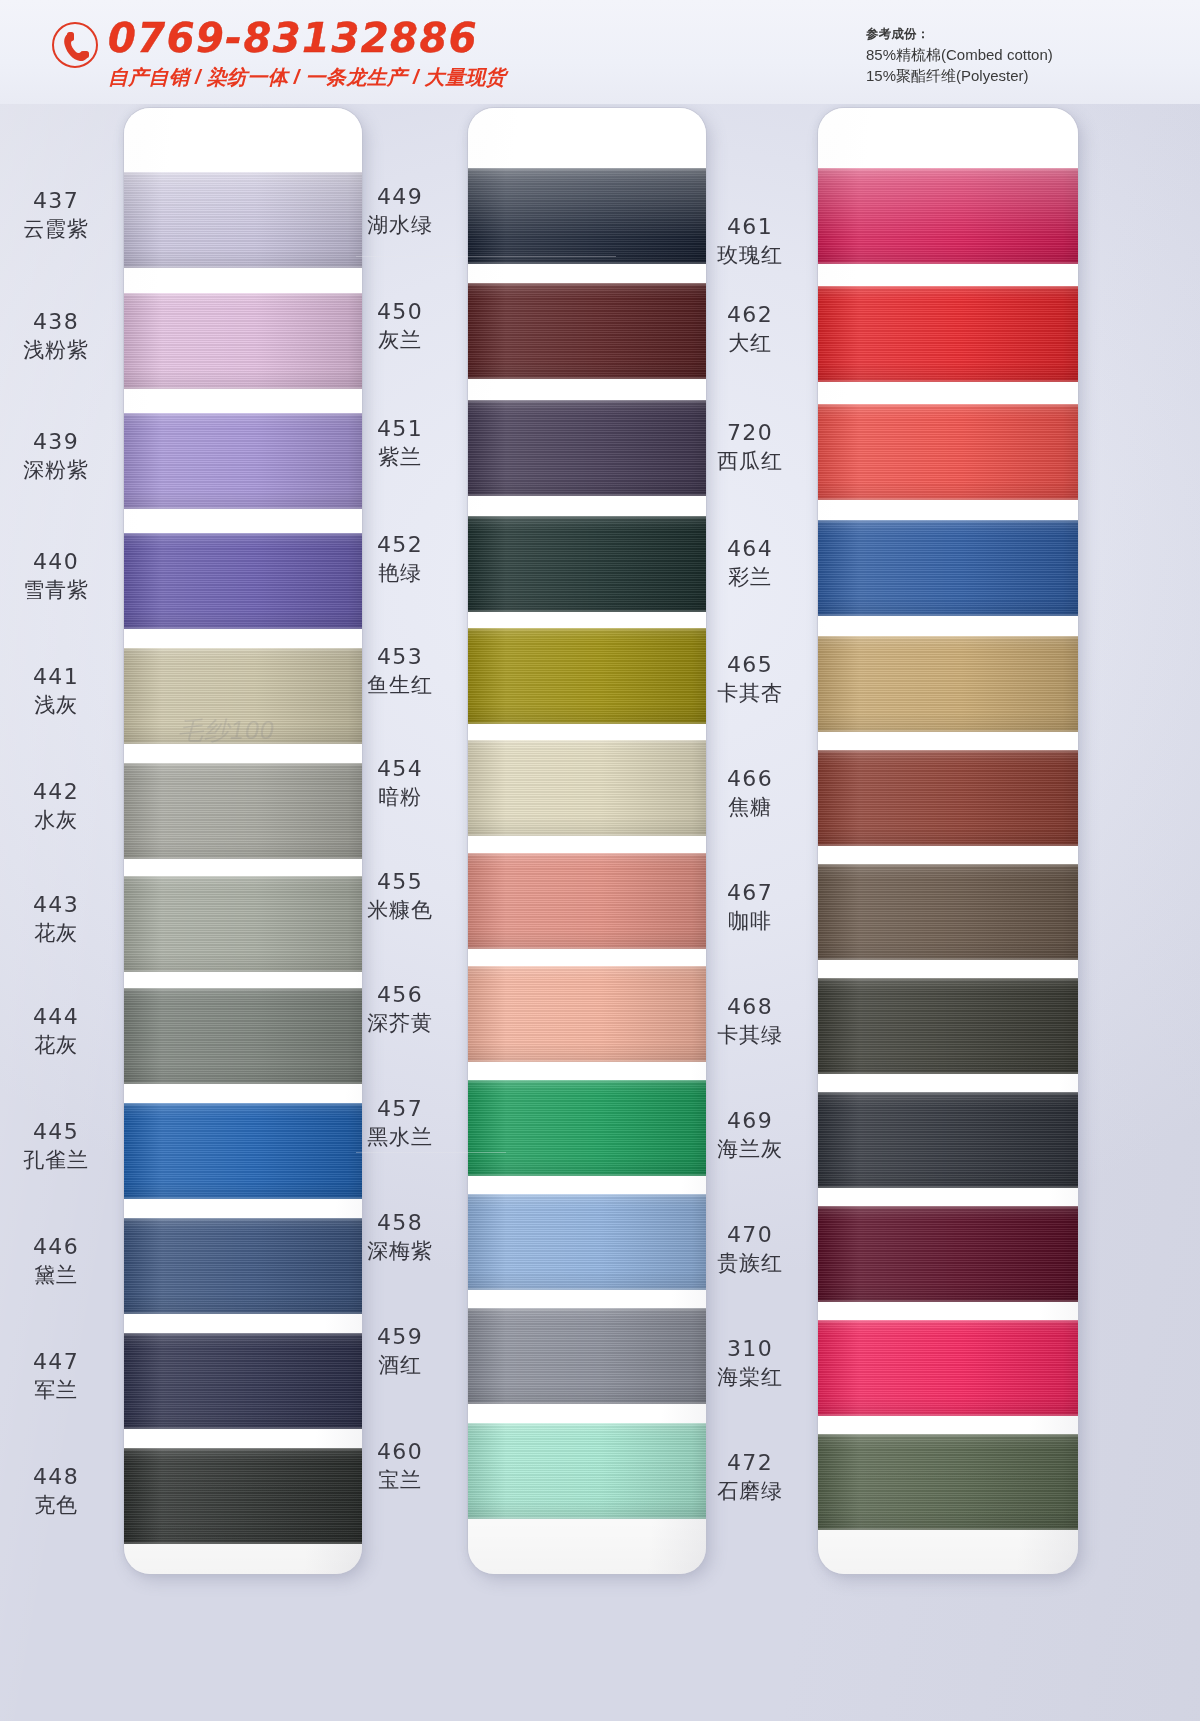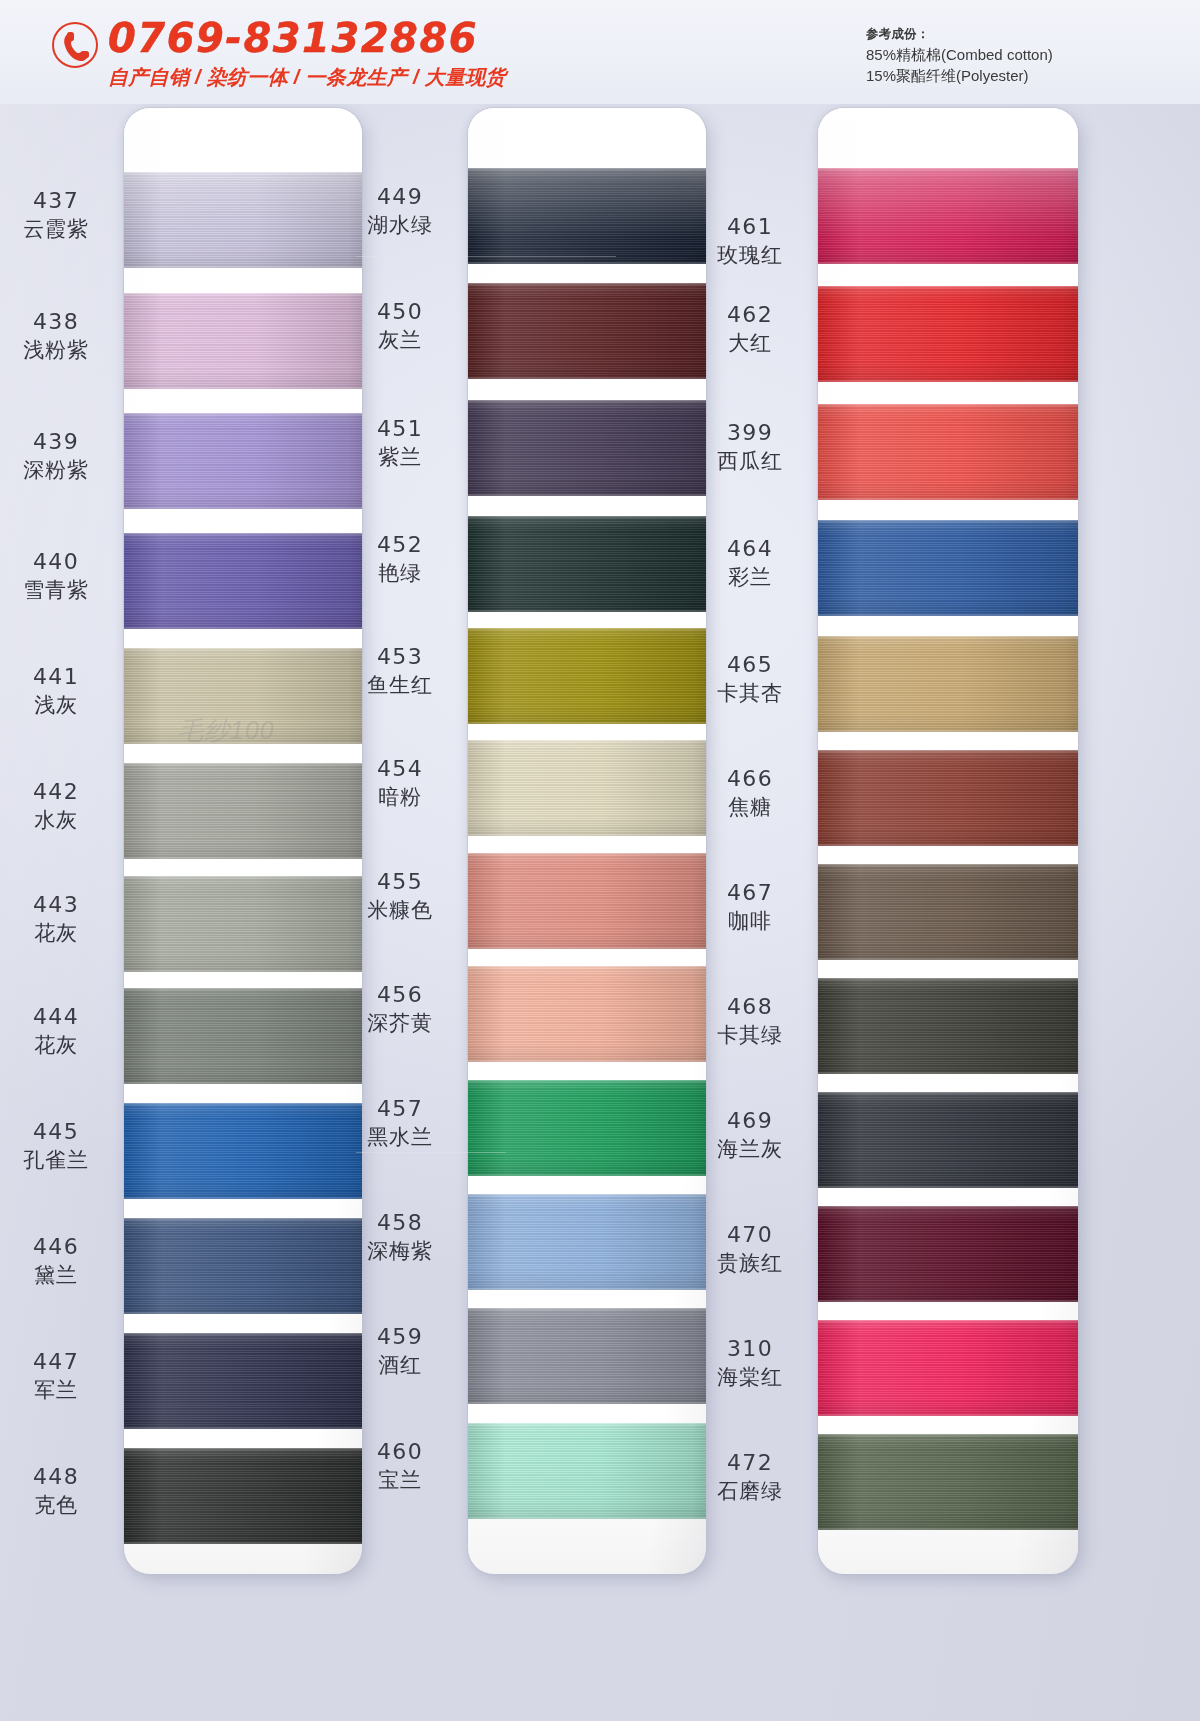--- a/index.html
+++ b/index.html
@@ -599,21 +599,21 @@
         </div>
     <div class="label" style="top: 90px; left: -10px; margin-top: 20px;">
           <div class="code">461</div>
           <div class="name">玫瑰红</div>
         </div>
         <div class="label" style="top: 198px; left: -10px;">
           <div class="code">462</div>
           <div class="name">大红</div>
         </div>
         <div class="label" style="top: 316px; left: -10px;">
-          <div class="code">399</div>
+          <div class="code">720</div>
           <div class="name">西瓜红</div>
         </div>
         <div class="label" style="top: 432px; left: -10px;">
           <div class="code">464</div>
           <div class="name">彩兰</div>
         </div>
         <div class="label" style="top: 548px; left: -10px;">
           <div class="code">465</div>
           <div class="name">卡其杏</div>
         </div>

